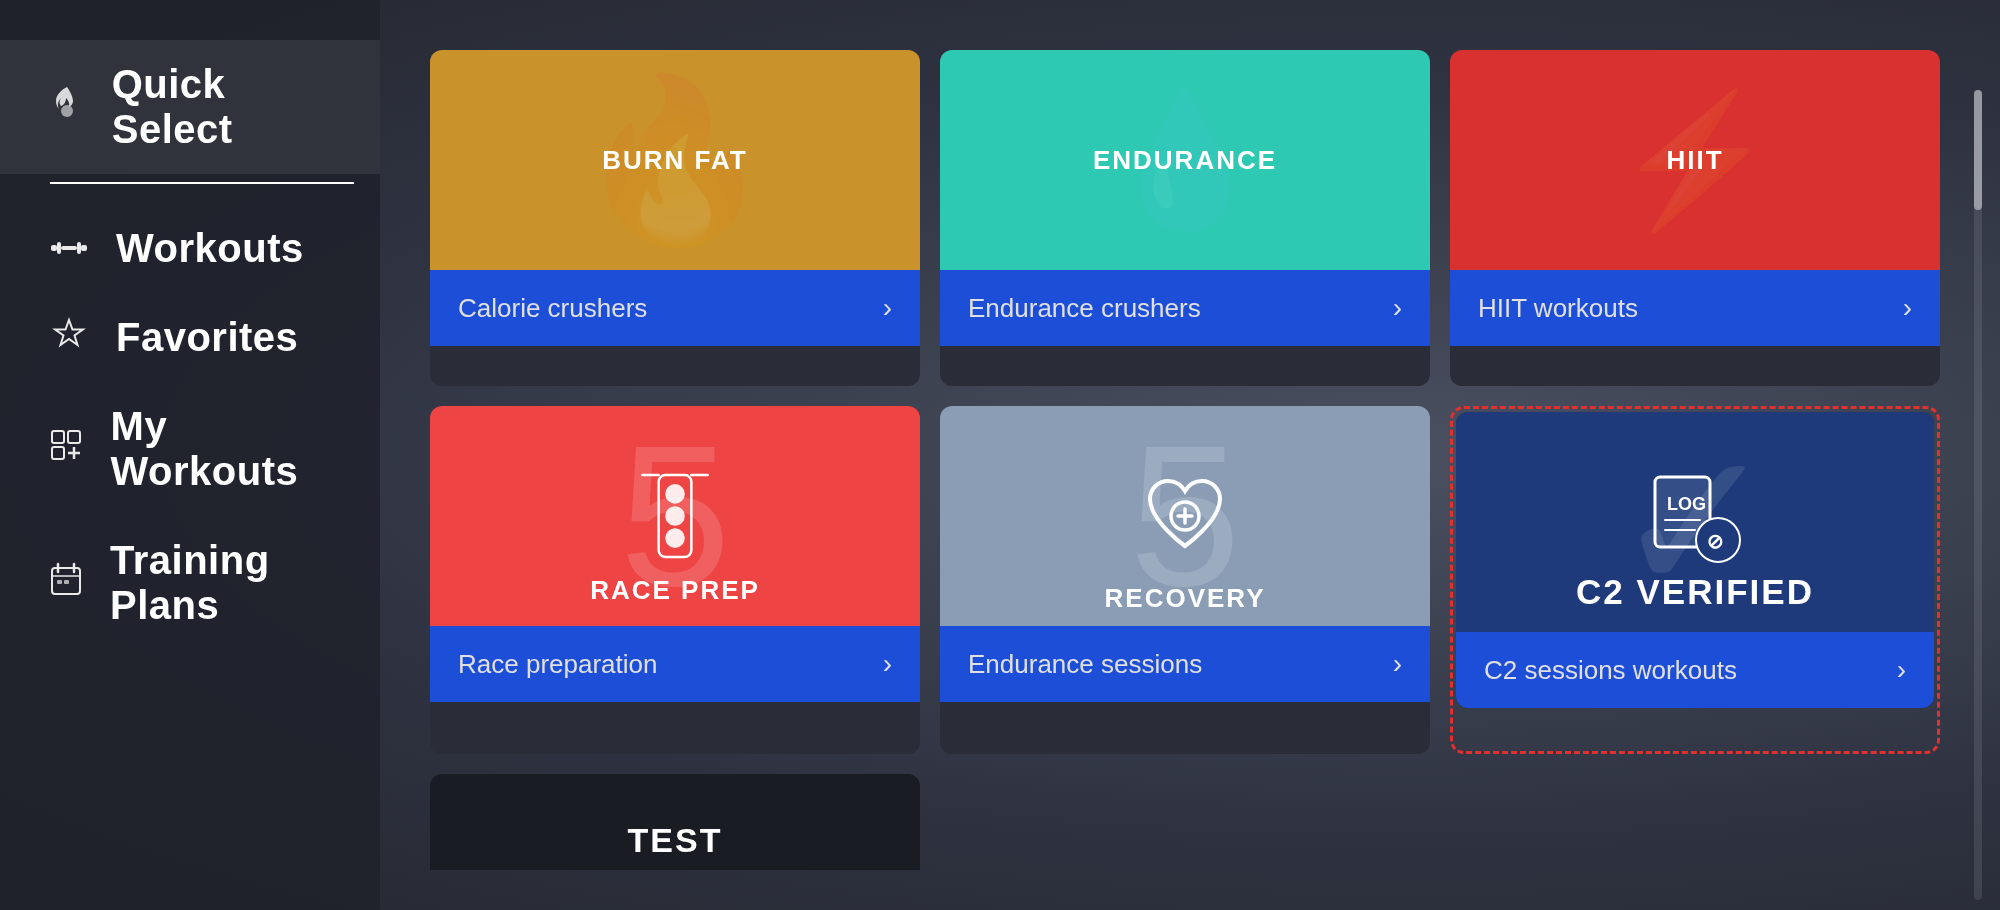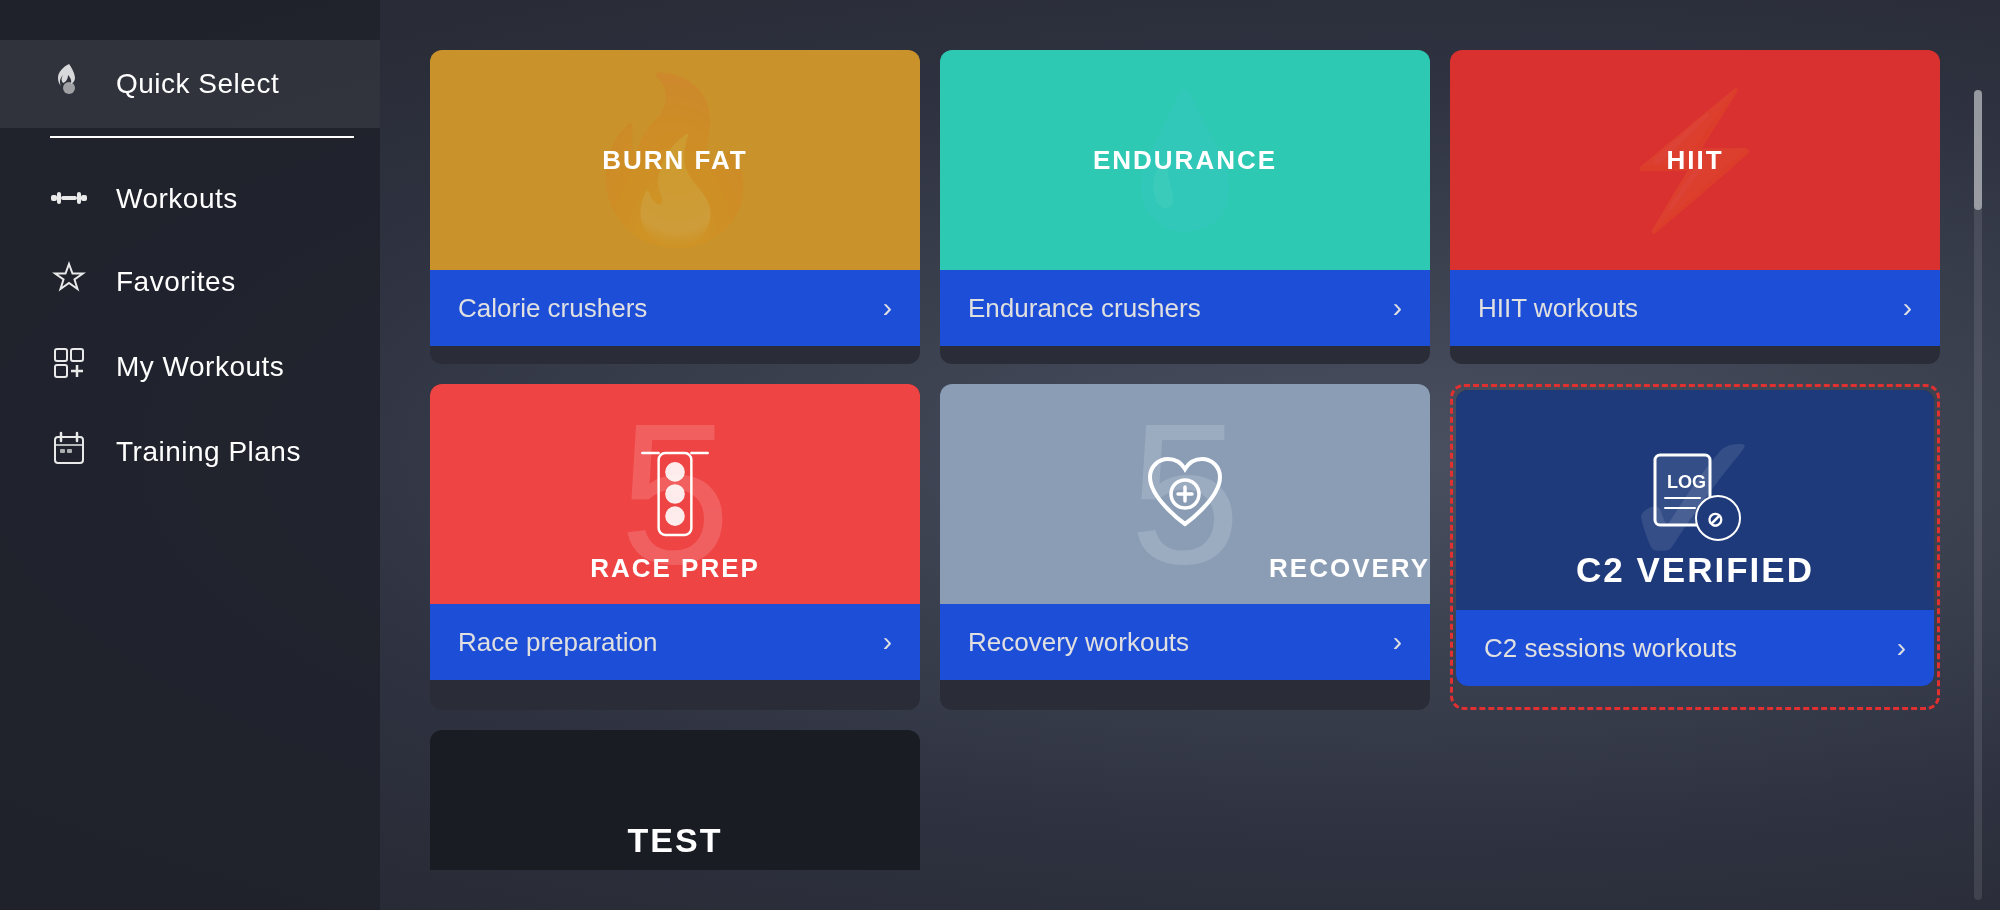--- a/index.html
+++ b/index.html
@@ -56,22 +56,22 @@
 
     .sidebar-item-icon {
       font-size: 32px;
       color: #ffffff;
       opacity: 0.9;
       width: 38px;
       text-align: center;
     }
 
     .sidebar-item-label {
-      font-size: 28px;
-      font-weight: 400;
+      font-size: 40px;
+      font-weight: 700;
       color: #ffffff;
       letter-spacing: 0.5px;
     }
 
     .sidebar-divider {
       width: 80%;
       height: 2px;
       background: #ffffff;
       margin: 8px 50px 20px 50px;
     }
@@ -169,21 +169,21 @@
     
     .card-svg-icon {
       position: relative;
       z-index: 2;
       width: 90px;
       height: 90px;
     }
 
     
     .partial-card {
-      height: 140px;
+      height: 96px;
       background: #1a1c24;
       border-radius: 12px 12px 0 0;
       display: flex;
       align-items: flex-end;
       justify-content: center;
       padding-bottom: 10px;
       overflow: hidden;
     }
 
     .partial-card-text {
@@ -362,24 +362,24 @@
 
       <div class="workout-card card-recovery">
         <div class="card-image-area">
           <div class="bg-icon" style="font-size:200px;opacity:0.15;color:white;position:absolute;">5</div>
           <svg class="card-svg-icon recovery-icon" viewBox="0 0 90 90" fill="none">
             <path d="M45 75 C45 75 10 50 10 28 C10 18 18 10 28 10 C36 10 42 15 45 20 C48 15 54 10 62 10 C72 10 80 18 80 28 C80 50 45 75 45 75Z" stroke="white" stroke-width="4" fill="none"></path>
             <circle cx="45" cy="45" r="14" stroke="white" stroke-width="3.5" fill="none"></circle>
             <line x1="45" y1="38" x2="45" y2="52" stroke="white" stroke-width="3.5" stroke-linecap="round"></line>
             <line x1="38" y1="45" x2="52" y2="45" stroke="white" stroke-width="3.5" stroke-linecap="round"></line>
           </svg>
-          <span class="card-title-overlay" style="position:absolute;bottom:20px;left:0;right:0;text-align:right;">RECOVERY</span>
+          <span class="card-title-overlay" style="position:absolute;bottom:12px;left:0;right:0;text-align:center;">RECOVERY</span>
         </div>
         <div class="card-footer">
-          <span class="card-footer-label">Recovery workouts</span>
+          <span class="card-footer-label">Endurance sessions</span>
           <span class="card-footer-arrow">›</span>
         </div>
       </div>
 
       <div class="card-c2-verified-wrapper">
         <div class="workout-card card-c2-verified">
           <div class="card-image-area">
 
             <div class="bg-icon" style="font-size:200px;opacity:0.1;color:white;position:absolute;">✓</div>
             <svg class="c2-icon" width="110" height="100" viewBox="0 0 110 100" fill="none" style="position:relative;z-index:2;">

